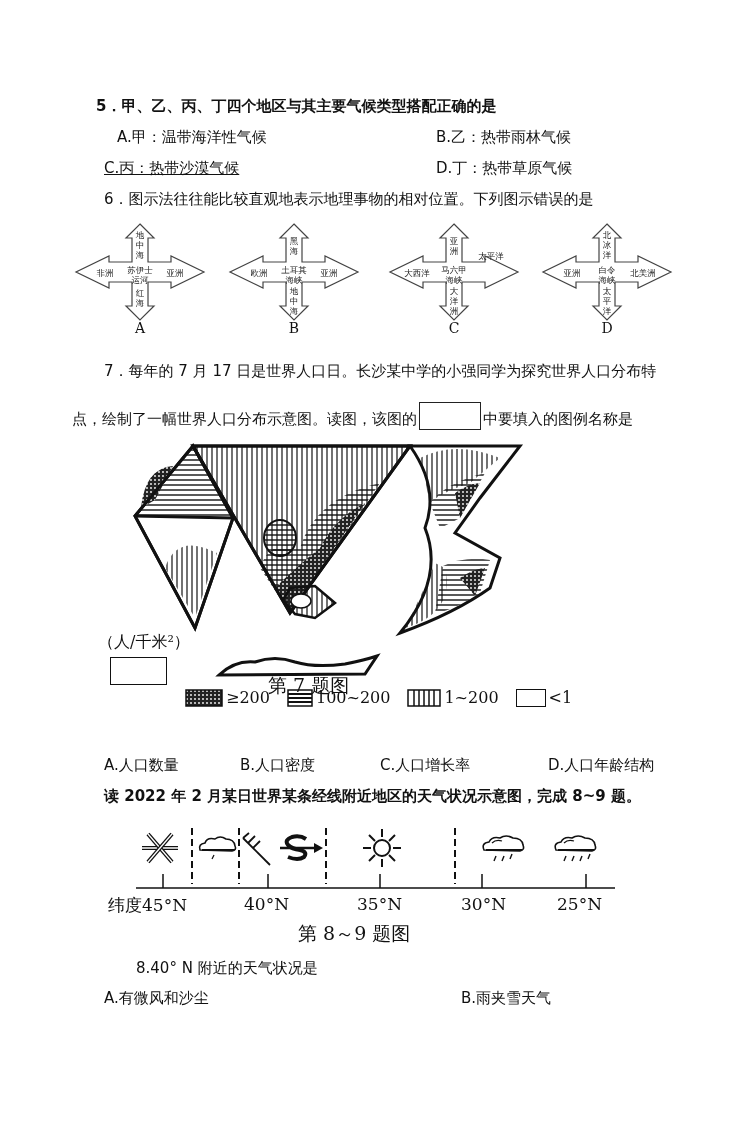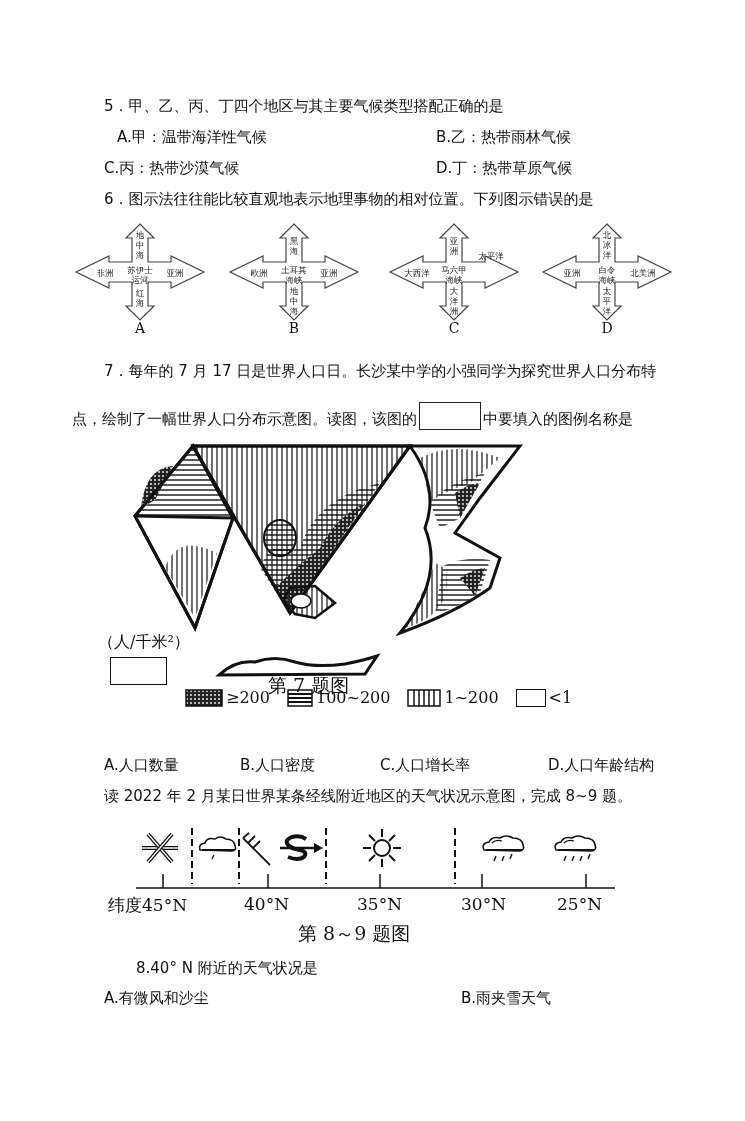--- a/index.html
+++ b/index.html
@@ -11,24 +11,24 @@
   .blank-box { display:inline-block; width:60px; height:26px; border:1px solid #222; vertical-align:-6px; margin:0 2px; }
   .cross-label { position:absolute; font-family:"DejaVu Serif", "Liberation Serif", serif; font-size:14px; text-align:center; width:20px; }
   .tiny { font-family:"DejaVu Serif","Liberation Serif",serif; font-size:8.5px; line-height:10px; position:absolute; text-align:center; color:#222; }
   .lat-label { position:absolute; font-family:"DejaVu Serif","Liberation Serif",serif; font-size:17px; top:894px; }
   .legend-item { display:inline-flex; align-items:center; margin-right:10px; font-family:"DejaVu Serif","Liberation Serif",serif; font-size:16px;padding-left:7px; }
   .swatch { width:36px; height:16px; border:1.5px solid #111; display:inline-block; margin-right:3px; }
 </style>
 </head>
 <body>
 
-<div class="line" style="left:104px;top:96px;">5．甲、乙、丙、丁四个地区与其主要气候类型搭配正确的是</div>
+<div class="line" style="left:96px;top:96px;font-weight:bold;">5．甲、乙、丙、丁四个地区与其主要气候类型搭配正确的是</div>
 <div class="line" style="left:104px;top:127px;margin-left:13px;">A.甲：温带海洋性气候</div>
 <div class="line" style="left:436px;top:127px;">B.乙：热带雨林气候</div>
-<div class="line" style="left:104px;top:158px;">C.丙：热带沙漠气候</div>
+<div class="line" style="left:104px;top:158px;text-decoration:underline;">C.丙：热带沙漠气候</div>
 <div class="line" style="left:436px;top:158px;">D.丁：热带草原气候</div>
 
 <div class="line" style="left:104px;top:189px;">6．图示法往往能比较直观地表示地理事物的相对位置。下列图示错误的是</div>
 
 <div class="abs" style="left:74px;top:222px;width:132px;height:110px;">
   <svg width="132" height="100" viewBox="0 0 132 100">
     <path d="M66 2 L80 16 L74 16 L74 40 L97 40 L97 34 L130 50 L97 66 L97 60 L74 60 L74 84 L80 84 L66 98 L52 84 L58 84 L58 60 L35 60 L35 66 L2 50 L35 34 L35 40 L58 40 L58 16 L52 16 Z" fill="#fff" stroke="#444" stroke-width="1.2"></path>
   </svg>
   <div class="tiny" style="left:60px;top:8px;width:12px;">地<br>中<br>海</div>
   <div class="tiny" style="left:48px;top:43px;width:36px;">苏伊士</div>
@@ -172,21 +172,21 @@
   </span>
 </div>
 
 <div class="abs serif" style="left:268px;top:673px;font-size:19px;">第 7 题图</div>
 
 <div class="line" style="left:104px;top:755px;">A.人口数量</div>
 <div class="line" style="left:240px;top:755px;">B.人口密度</div>
 <div class="line" style="left:380px;top:755px;">C.人口增长率</div>
 <div class="line" style="left:548px;top:755px;">D.人口年龄结构</div>
 
-<div class="line" style="left:104px;top:786px;">读 2022 年 2 月某日世界某条经线附近地区的天气状况示意图，完成 8~9 题。</div>
+<div class="line" style="left:104px;top:786px;font-weight:bold;">读 2022 年 2 月某日世界某条经线附近地区的天气状况示意图，完成 8~9 题。</div>
 
 <div class="abs" style="left:130px;top:822px;width:490px;height:75px;">
   <svg width="490" height="75" viewBox="0 0 490 75">
 
     <line x1="6" y1="66" x2="485" y2="66" stroke="#111" stroke-width="1.5"></line>
 
     <line x1="33" y1="52" x2="33" y2="66" stroke="#111" stroke-width="1.5"></line>
     <line x1="138" y1="52" x2="138" y2="66" stroke="#111" stroke-width="1.5"></line>
     <line x1="250" y1="52" x2="250" y2="66" stroke="#111" stroke-width="1.5"></line>
     <line x1="352" y1="52" x2="352" y2="66" stroke="#111" stroke-width="1.5"></line>

